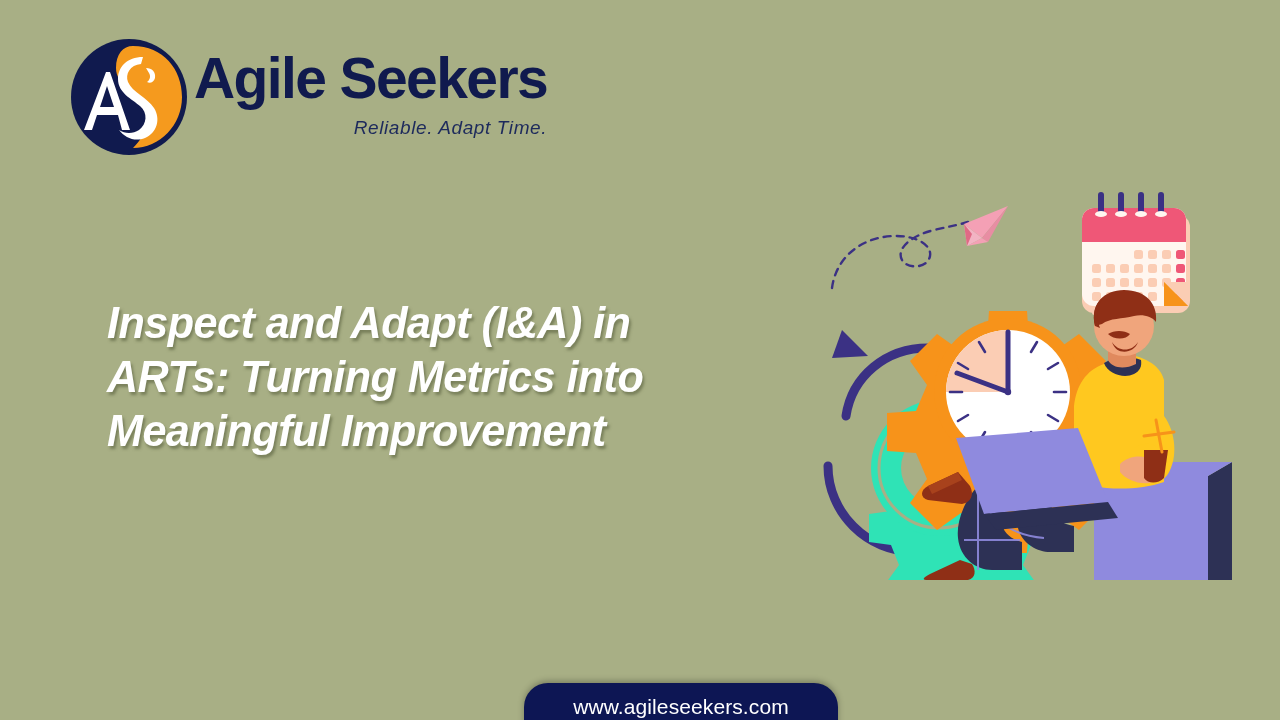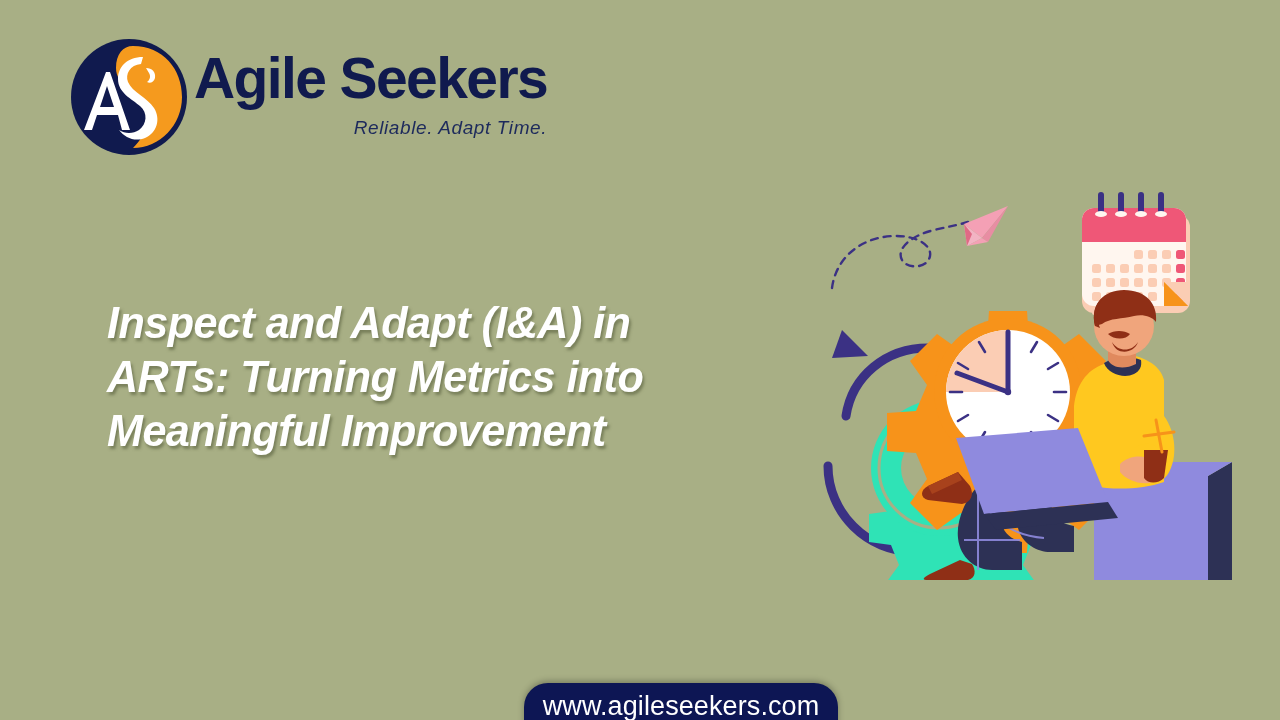--- a/index.html
+++ b/index.html
@@ -88,21 +88,21 @@
     background:#0d1654;
     border-radius:24px 24px 0 0;
     display:flex;
     align-items:center;
     justify-content:center;
     box-shadow:0 -2px 6px rgba(0,0,0,0.28);
   }
   #url-text {
     color:#ffffff;
     font-family:"Liberation Sans", sans-serif;
-    font-size:27px;
+    font-size:21px;
     letter-spacing:0.1px;
     line-height:1;
     padding-bottom:2px;
   }
 
   
   #illustration {
     position:absolute;
     left:812px;
     top:180px;

